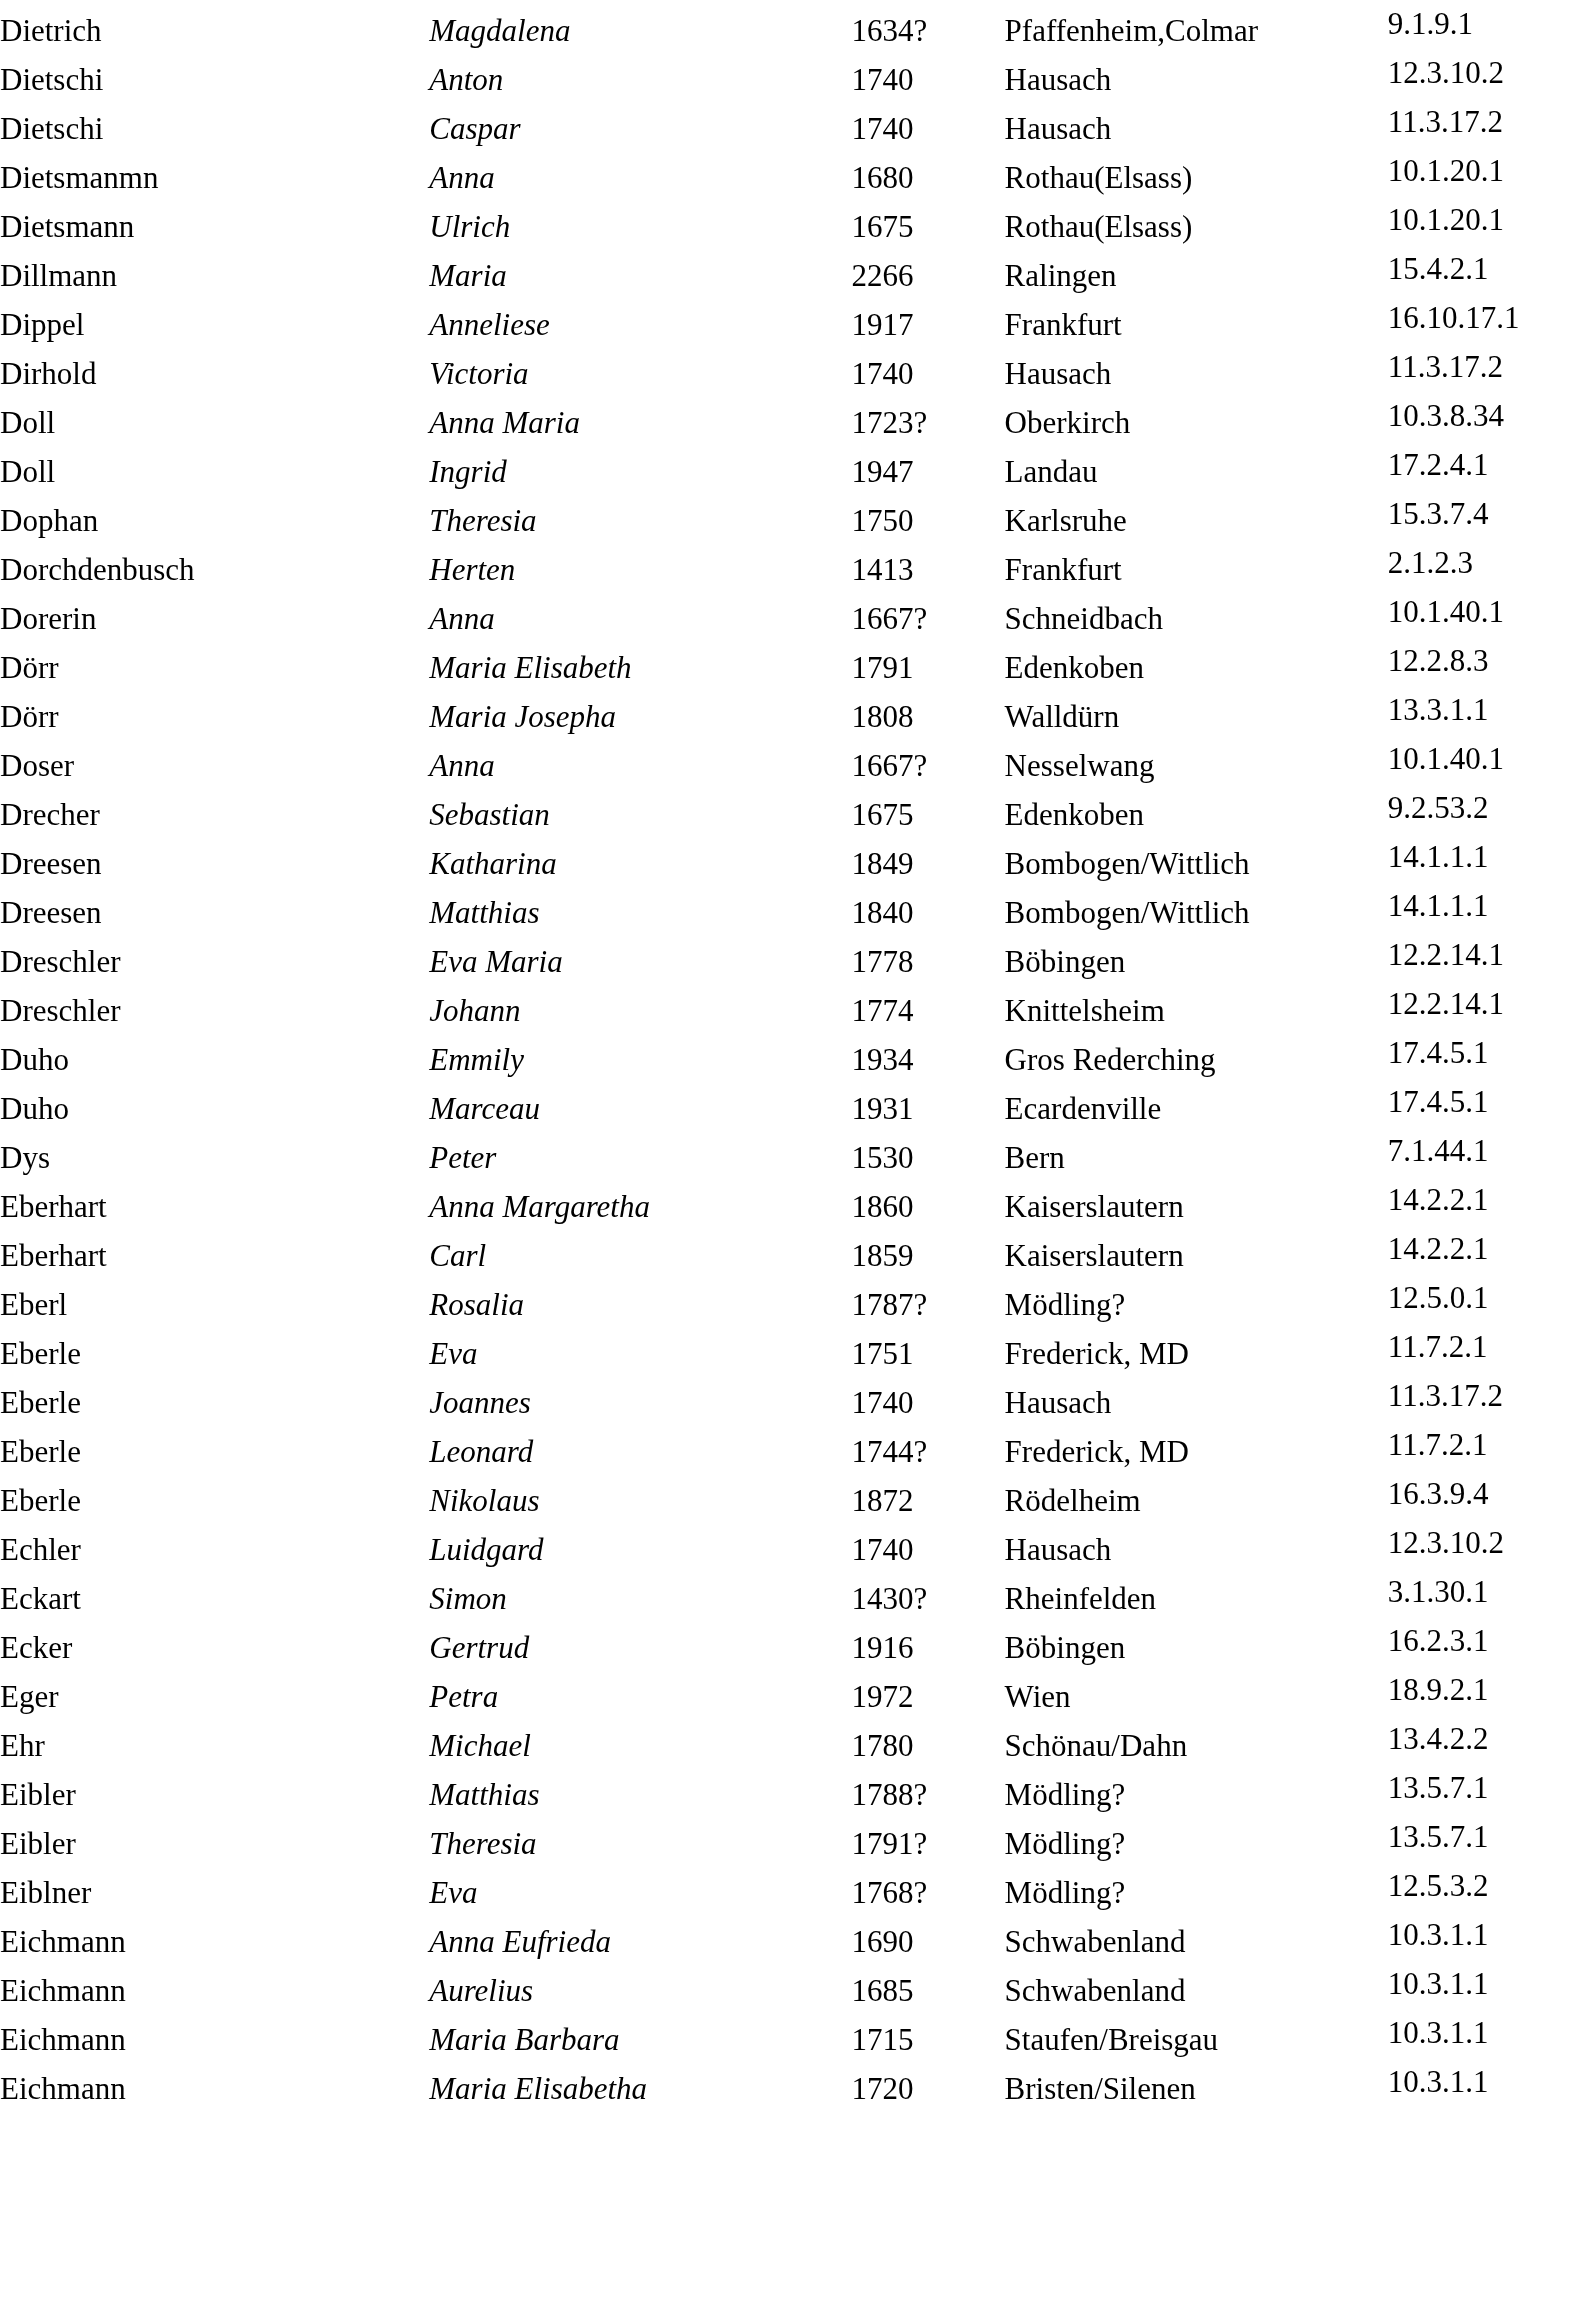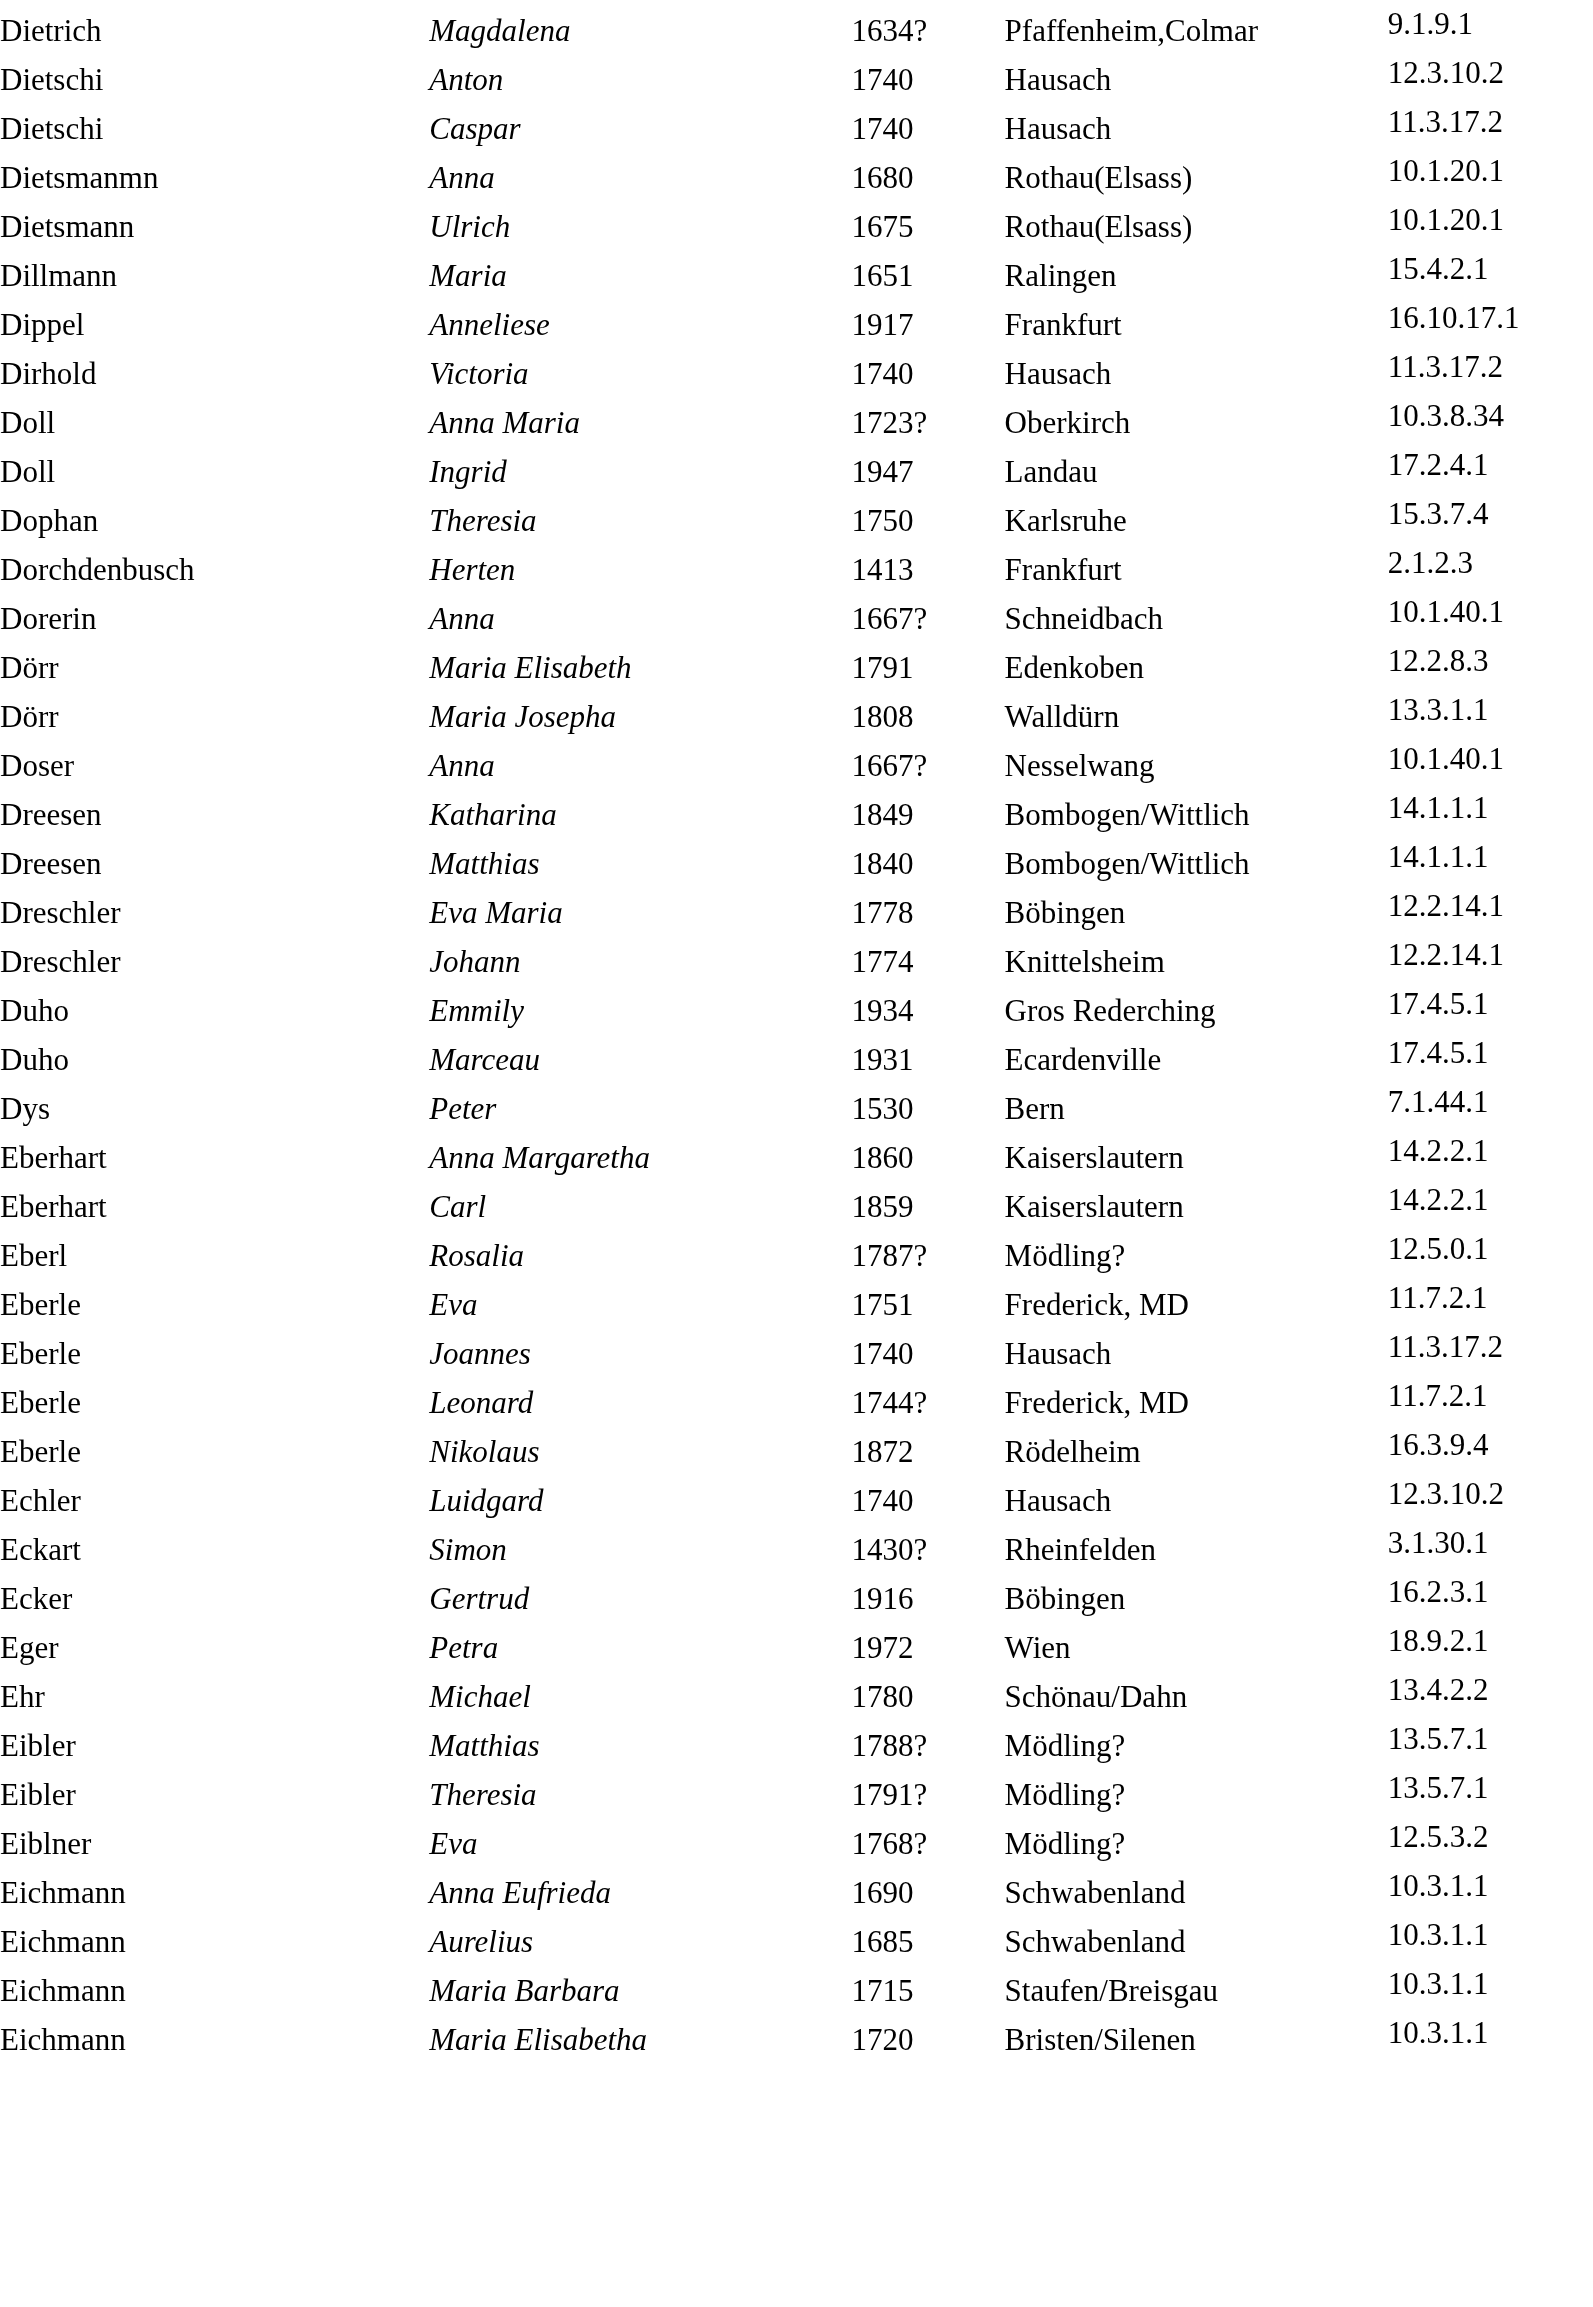--- a/index.html
+++ b/index.html
@@ -113,21 +113,21 @@
         <tr class="entry-row">
           <td class="surname">Dietsmann</td>
           <td class="given">Ulrich</td>
           <td class="year">1675</td>
           <td class="place">Rothau(Elsass)</td>
           <td class="code">10.1.20.1</td>
         </tr>
         <tr class="entry-row">
           <td class="surname">Dillmann</td>
           <td class="given">Maria</td>
-          <td class="year">1651</td>
+          <td class="year">2266</td>
           <td class="place">Ralingen</td>
           <td class="code">15.4.2.1</td>
         </tr>
         <tr class="entry-row">
           <td class="surname">Dippel</td>
           <td class="given">Anneliese</td>
           <td class="year">1917</td>
           <td class="place">Frankfurt</td>
           <td class="code">16.10.17.1</td>
         </tr>
@@ -186,20 +186,27 @@
           <td class="year">1808</td>
           <td class="place">Walldürn</td>
           <td class="code">13.3.1.1</td>
         </tr>
         <tr class="entry-row">
           <td class="surname">Doser</td>
           <td class="given">Anna</td>
           <td class="year">1667?</td>
           <td class="place">Nesselwang</td>
           <td class="code">10.1.40.1</td>
+        </tr>
+        <tr class="entry-row">
+          <td class="surname">Drecher</td>
+          <td class="given">Sebastian</td>
+          <td class="year">1675</td>
+          <td class="place">Edenkoben</td>
+          <td class="code">9.2.53.2</td>
         </tr>
         <tr class="entry-row">
           <td class="surname">Dreesen</td>
           <td class="given">Katharina</td>
           <td class="year">1849</td>
           <td class="place">Bombogen/Wittlich</td>
           <td class="code">14.1.1.1</td>
         </tr>
         <tr class="entry-row">
           <td class="surname">Dreesen</td>

